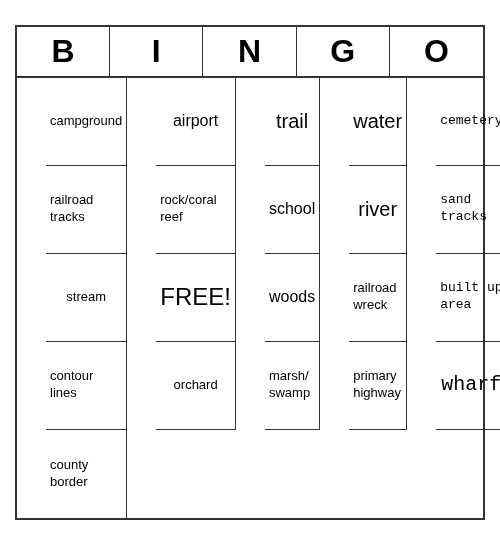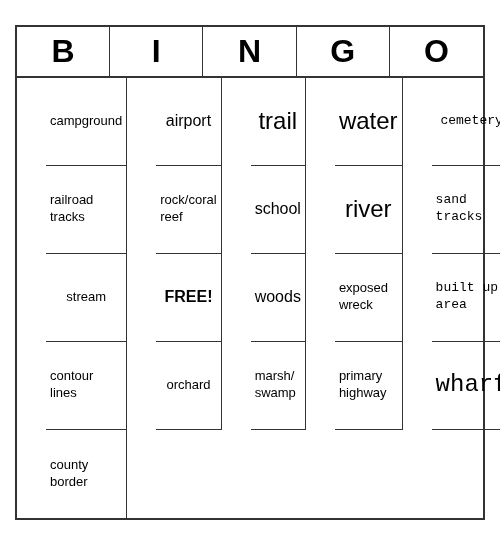--- a/index.html
+++ b/index.html
@@ -54,25 +54,25 @@
       font-family: Liberation Mono, monospace;
     }
     .bingo-cell:nth-child(n+21) {
       border-bottom: none;
     }
     .bingo-cell.large-text {
       font-size: 16px;
       font-weight: normal;
     }
     .bingo-cell.xlarge-text {
-      font-size: 24px;
+      font-size: 20px;
     }
     .bingo-cell.free {
-      font-size: 16px;
-      font-weight: bold;
+      font-size: 24px;
+      font-weight: normal;
     }
   </style>
 </head>
 <body>
 
 <div class="bingo-card">
   <div class="bingo-header">
   <div class="bingo-header-cell">B</div>
       <div class="bingo-header-cell">I</div>
       <div class="bingo-header-cell">N</div>
@@ -86,21 +86,21 @@
       <div class="bingo-cell xlarge-text">water</div>
       <div class="bingo-cell">cemetery</div>
       <div class="bingo-cell">railroad tracks</div>
       <div class="bingo-cell">rock/coral reef</div>
       <div class="bingo-cell large-text">school</div>
       <div class="bingo-cell xlarge-text">river</div>
       <div class="bingo-cell">sand tracks</div>
       <div class="bingo-cell">stream</div>
       <div class="bingo-cell free">FREE!</div>
       <div class="bingo-cell large-text">woods</div>
-      <div class="bingo-cell">exposed wreck</div>
+      <div class="bingo-cell">railroad wreck</div>
       <div class="bingo-cell">built up area</div>
       <div class="bingo-cell">contour lines</div>
       <div class="bingo-cell">orchard</div>
       <div class="bingo-cell">marsh/ swamp</div>
       <div class="bingo-cell">primary highway</div>
       <div class="bingo-cell xlarge-text">wharf</div>
       <div class="bingo-cell">county border</div>
     </div>
 </div>
 

